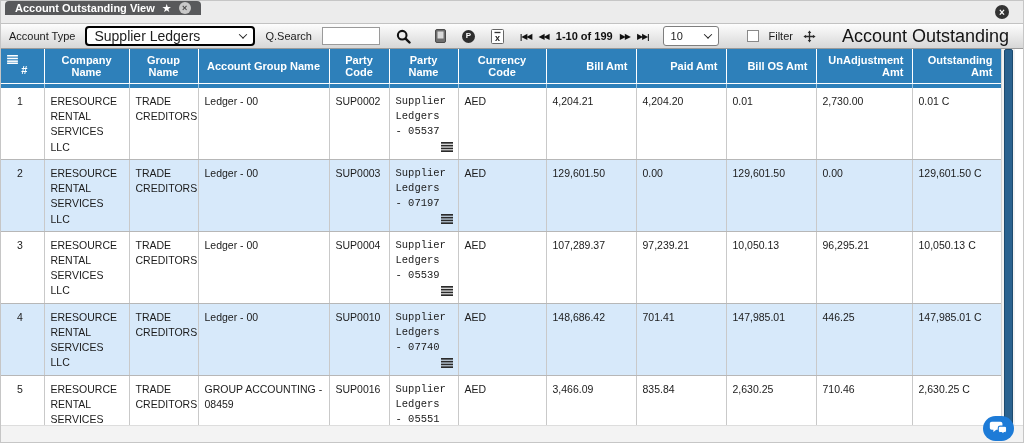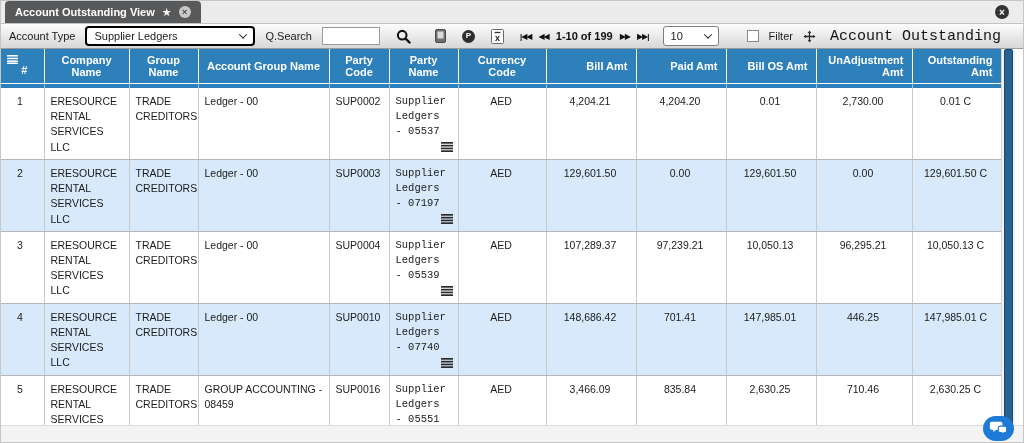--- a/index.html
+++ b/index.html
@@ -1,58 +1,58 @@
 <!DOCTYPE html>
 <html><head>
 <meta charset="utf-8">
 <style>
   * { margin:0; padding:0; box-sizing:border-box; }
   body { width:1024px; height:443px; font-family:"Liberation Sans","DejaVu Sans",sans-serif; background:#e9e9e9; }
   .page { width:1024px; height:443px; display:flex; flex-direction:column; border:1px solid #c6c6c6; background:#fff; overflow:hidden; position:relative; }
 
   
   .tabbar { height:22px; background:#ececec; position:relative; flex:0 0 22px; }
-  .tab { position:absolute; left:4px; top:0; height:22px; background:#58595b; color:#fff; border-radius:4px 4px 0 0;
+  .tab { position:absolute; left:4px; top:0; height:14px; background:#58595b; color:#fff; border-radius:4px 4px 0 0;
          display:inline-flex; align-items:center; gap:7px; padding:0 10px; font-size:11px; font-weight:bold; cursor:pointer;justify-content:flex-end; }
   .tab-star { color:#fff; font-size:11px; line-height:1; }
   .tab-close { width:12px; height:12px; border-radius:50%; background:#c9c9c9; color:#474747; font-size:9px; font-weight:bold;
                display:flex; align-items:center; justify-content:center; line-height:1; cursor:pointer; }
   .win-close { position:absolute; right:14px; top:4px; width:14px; height:14px; border-radius:50%; background:#333;
                color:#fff; font-size:10px; font-weight:bold; display:flex; align-items:center; justify-content:center; cursor:pointer; }
 
   
   .toolbar { flex:0 0 26px; display:flex; align-items:center; gap:10px; padding:0 8px;
              background:linear-gradient(#fdfdfd,#d7d7d7); border-top:1px solid #c2c2c2; border-bottom:1px solid #9a9a9a;
              font-size:11px; color:#1c1c1c; white-space:nowrap; }
   .sel { height:20px; background:#fff; display:inline-flex; align-items:center; justify-content:space-between;
          padding:0 7px; cursor:pointer; }
-  .sel-acct { width:170px; border:2px solid #000; border-radius:4px; font-size:11px; }
+  .sel-acct { width:170px; border:2px solid #000; border-radius:4px; font-size:14px; }
   .sel-size { width:56px; border:1px solid #7e7e7e; border-radius:3px; margin-left:4px; }
   .caret { width:6px; height:6px; border-right:1.7px solid #222; border-bottom:1.7px solid #222; transform:rotate(45deg) translate(-1px,-1px); flex:0 0 auto; }
   .qinput { width:58px; height:18px; border:1px solid #9a9a9a; background:#fff; font-size:11px; padding:0 4px; }
   .tbtn { display:inline-flex; align-items:center; justify-content:center; cursor:pointer; }
   .p-circle { width:13px; height:13px; border-radius:50%; background:#2e2e2e; color:#fff; font-size:8px; font-weight:bold;
               display:flex; align-items:center; justify-content:center; line-height:1; }
   .pager { display:inline-flex; align-items:center; gap:7px; margin-left:6px; }
   .pg { font-size:8px; font-weight:bold; color:#111; letter-spacing:-1px; cursor:pointer; }
   .pg-range { font-size:11px; letter-spacing:0; font-weight:bold; cursor:default; }
   .cb { width:12px; height:12px; background:#fff; border:1px solid #898989; margin-left:18px; cursor:pointer; flex:0 0 auto; }
-  .view-title { margin-left:auto; font-size:15px; color:#141414; margin-right:14px;font-family:Liberation Mono, monospace; }
+  .view-title { margin-left:auto; font-size:18px; color:#141414; margin-right:6px; }
 
   
   .grid-area { flex:1 1 auto; position:relative; background:#fff; overflow:hidden; }
   table { border-collapse:collapse; table-layout:fixed; width:1000px; }
   thead th { background:#2e80ba; color:#fff; font-size:11px; font-weight:bold; height:34px; padding:2px 6px;
              border-right:1px solid rgba(255,255,255,.55); border-bottom:1px solid #fff; text-align:center; overflow:hidden; }
   thead th.num { text-align:right; padding-right:8px; }
   thead tr.strip td { background:#2e80ba; height:5px; border-right:1px solid rgba(255,255,255,.55); }
   tbody td { font-size:10.5px; color:#1b1b1b; vertical-align:top; padding:6px 6px 4px 6px; height:48px;
              border-right:1px solid #c9c9c9; border-bottom:1px solid #b7b7b7; overflow:hidden; line-height:1.45; }
   tbody tr:nth-child(even) td { background:#d7e9fa; }
-  tbody td.num { text-align:center; padding-right:8px; white-space:nowrap;margin-left:48px; }
+  tbody td.num { text-align:left; padding-right:8px; white-space:nowrap;margin-left:48px; }
   td.c-num { padding-left:16px; }
   td.c-party { position:relative;font-family:Liberation Mono, monospace; }
   .row-list-icon { position:absolute; right:5px; bottom:7px; color:#2b2b2b; cursor:pointer; }
   .hdr-list-icon { color:#fff; margin-right:4px; vertical-align:-1px; }
 
   .vscroll { position:absolute; left:1000px; top:0; bottom:0; width:14px; background:#f2f2f2; border-left:1px solid #d4d4d4; }
   .vthumb { position:absolute; left:2px; top:0; bottom:0; width:9px; background:#2a628f; border:1px solid #1c4a6e; border-radius:2px; cursor:grab; }
 
   
   .footer { flex:0 0 17px; background:#f3f3f3; border-top:1px solid #ddd; }

